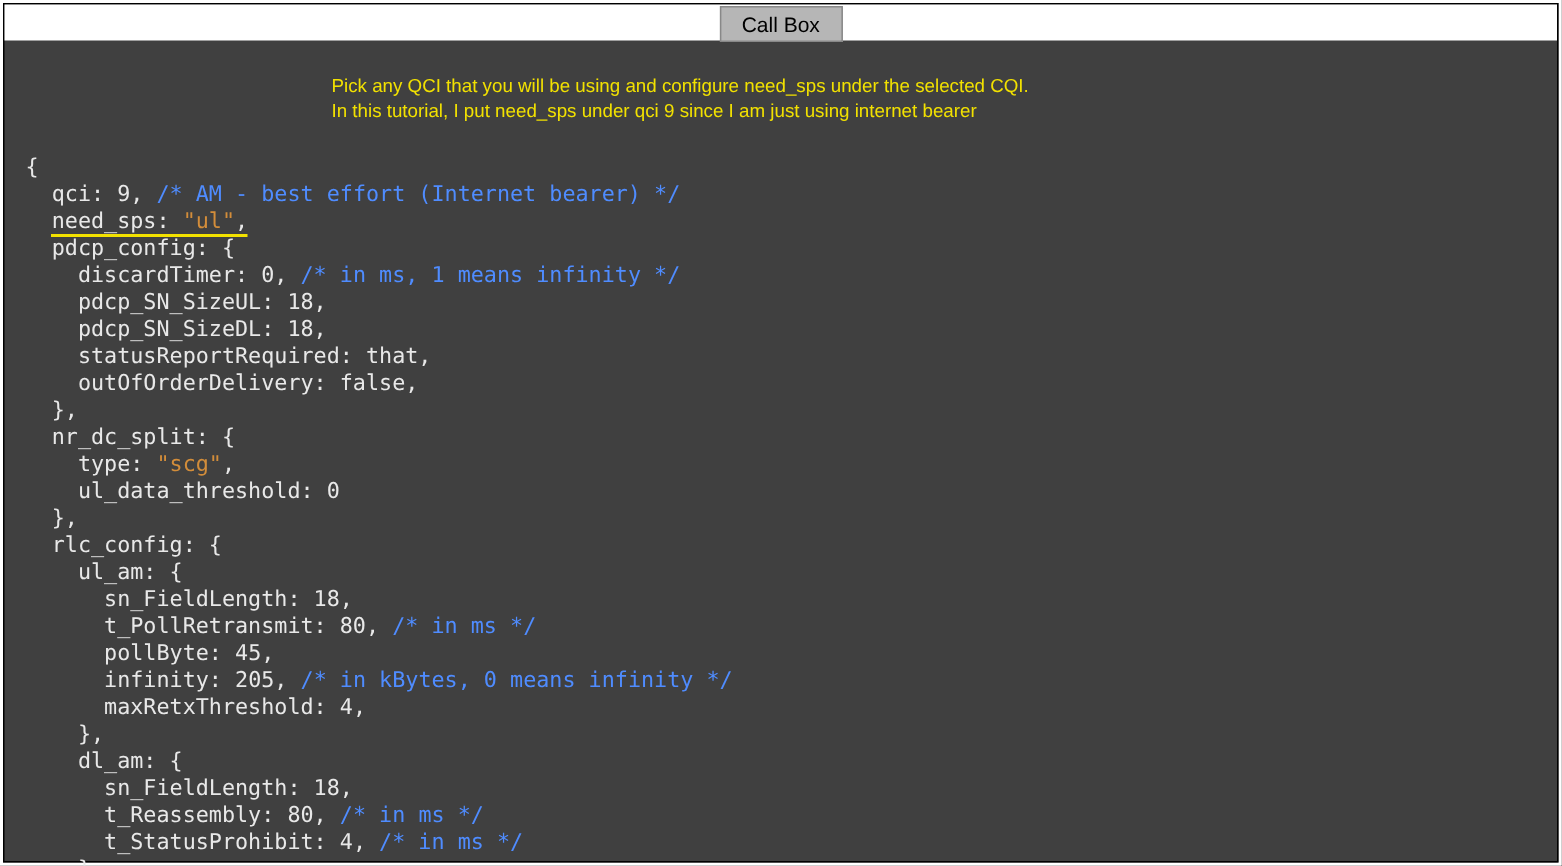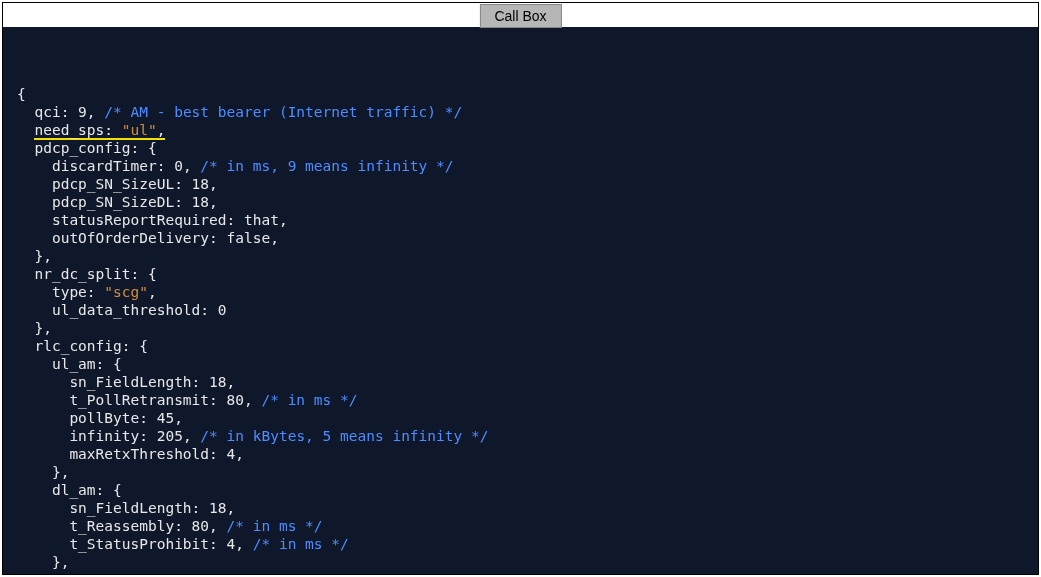--- a/index.html
+++ b/index.html
@@ -12,21 +12,21 @@
     font-size: 14.5px;
     overflow: hidden;
   }
   .frame {
     position: relative;
     box-sizing: border-box;
     width: 1037px;
     height: 573px;
     margin: 2px;
     border: 1px solid #000;
-    background: #0f172a;
+    background: #404040;
   }
   .header {
     height: 24px;
     background: #fff;
     position: relative;
   }
   .header-btn {
     position: absolute;
     top: 1px;
     left: 50%;
@@ -67,41 +67,42 @@
 </head>
 <body>
 
 <div class="frame">
   <div class="header">
     <div class="header-btn">Call Box</div>
   </div>
 
   <div class="code">
 
+    <div class="note note1"><span>Pick any QCI that you will be using and configure need_sps under the selected CQI.</span><br><span>In this tutorial, I put need_sps under qci 9 since I am just using internet bearer</span></div>
 
 <span>{</span>
-<span><span>  qci: </span><span class="num">9</span><span>, </span><span class="cmt">/* AM - best bearer (Internet traffic) */</span></span>
+<span><span>  qci: </span><span class="num">9</span><span>, </span><span class="cmt">/* AM - best effort (Internet bearer) */</span></span>
 <span><span>  </span><span class="hl"><span>need_sps: </span><span class="str">"ul"</span><span>,</span></span></span>
 <span>  pdcp_config: {</span>
-<span><span>    discardTimer: </span><span class="num">0</span><span>, </span><span class="cmt">/* in ms, 9 means infinity */</span></span>
+<span><span>    discardTimer: </span><span class="num">0</span><span>, </span><span class="cmt">/* in ms, 1 means infinity */</span></span>
 <span><span>    pdcp_SN_SizeUL: </span><span class="num">18</span><span>,</span></span>
 <span><span>    pdcp_SN_SizeDL: </span><span class="num">18</span><span>,</span></span>
 <span><span>    statusReportRequired: </span><span class="bool">that</span><span>,</span></span>
 <span><span>    outOfOrderDelivery: </span><span class="bool">false</span><span>,</span></span>
 <span>  },</span>
 <span>  nr_dc_split: {</span>
 <span><span>    type: </span><span class="str">"scg"</span><span>,</span></span>
 <span><span>    ul_data_threshold: </span><span class="num">0</span></span>
 <span>  },</span>
 <span>  rlc_config: {</span>
 <span>    ul_am: {</span>
 <span><span>      sn_FieldLength: </span><span class="num">18</span><span>,</span></span>
 <span><span>      t_PollRetransmit: </span><span class="num">80</span><span>, </span><span class="cmt">/* in ms */</span></span>
 <span><span>      pollByte: </span><span class="num">45</span><span>,</span></span>
-<span><span>      infinity: </span><span class="num">205</span><span>, </span><span class="cmt">/* in kBytes, 5 means infinity */</span></span>
+<span><span>      infinity: </span><span class="num">205</span><span>, </span><span class="cmt">/* in kBytes, 0 means infinity */</span></span>
 <span><span>      maxRetxThreshold: </span><span class="num">4</span><span>,</span></span>
 <span>    },</span>
 <span>    dl_am: {</span>
 <span><span>      sn_FieldLength: </span><span class="num">18</span><span>,</span></span>
 <span><span>      t_Reassembly: </span><span class="num">80</span><span>, </span><span class="cmt">/* in ms */</span></span>
 <span><span>      t_StatusProhibit: </span><span class="num">4</span><span>, </span><span class="cmt">/* in ms */</span></span>
 <span>    },</span>
 
   </div>
 </div>

